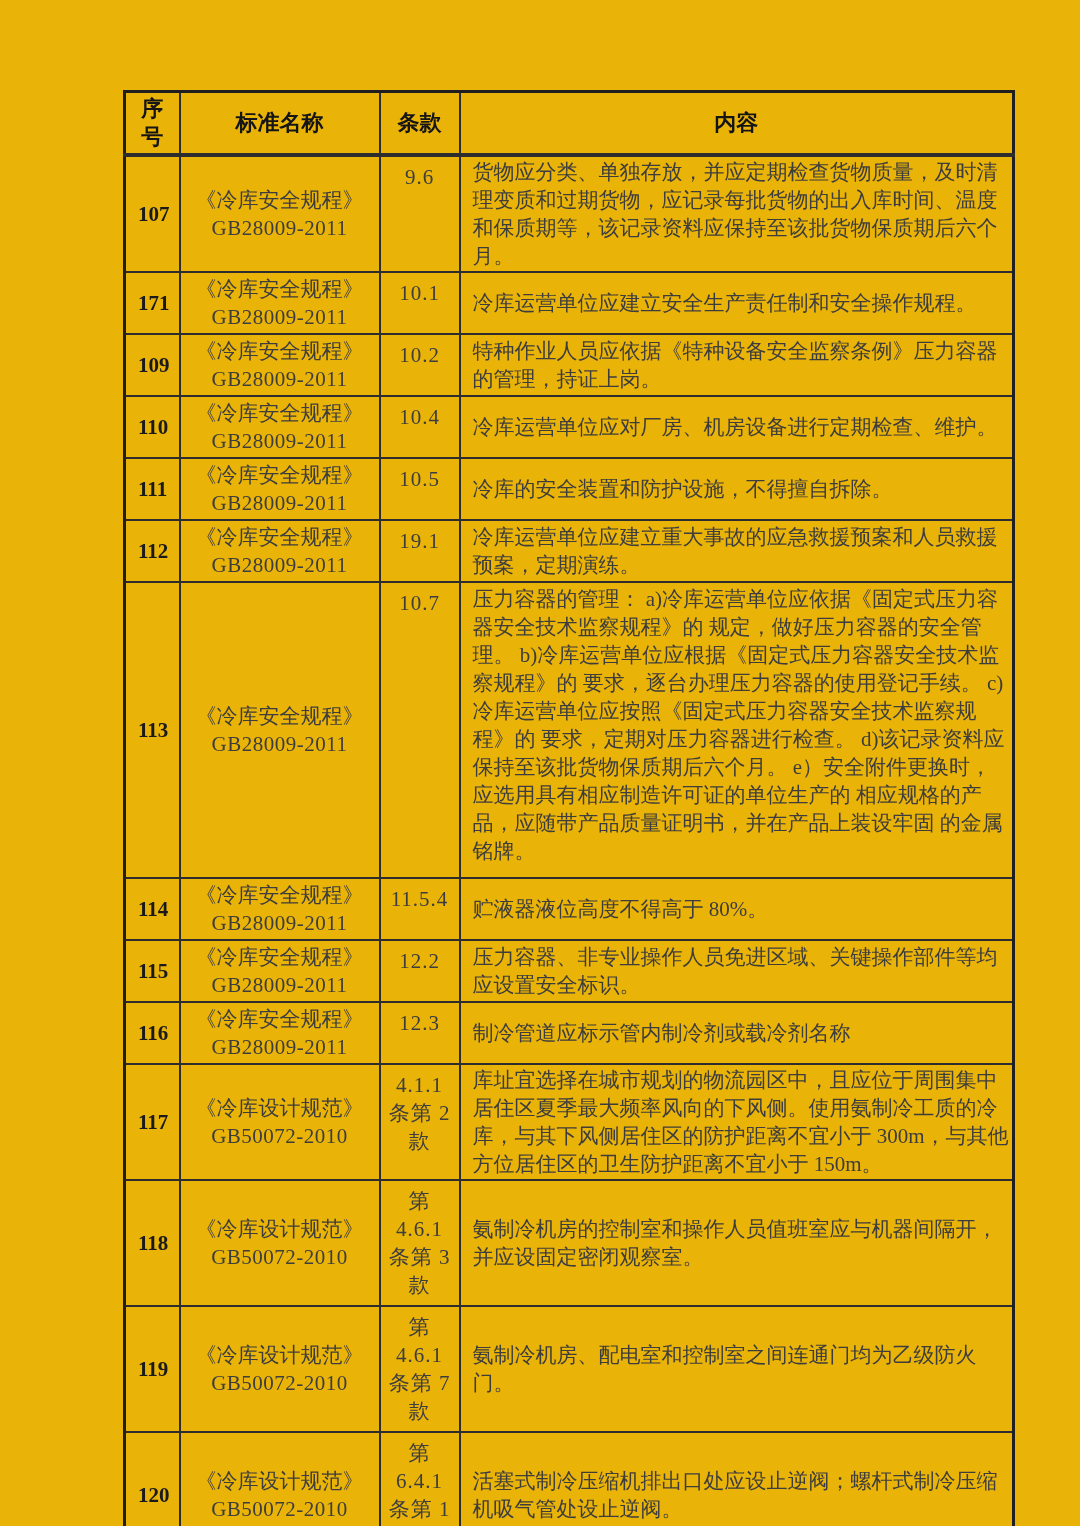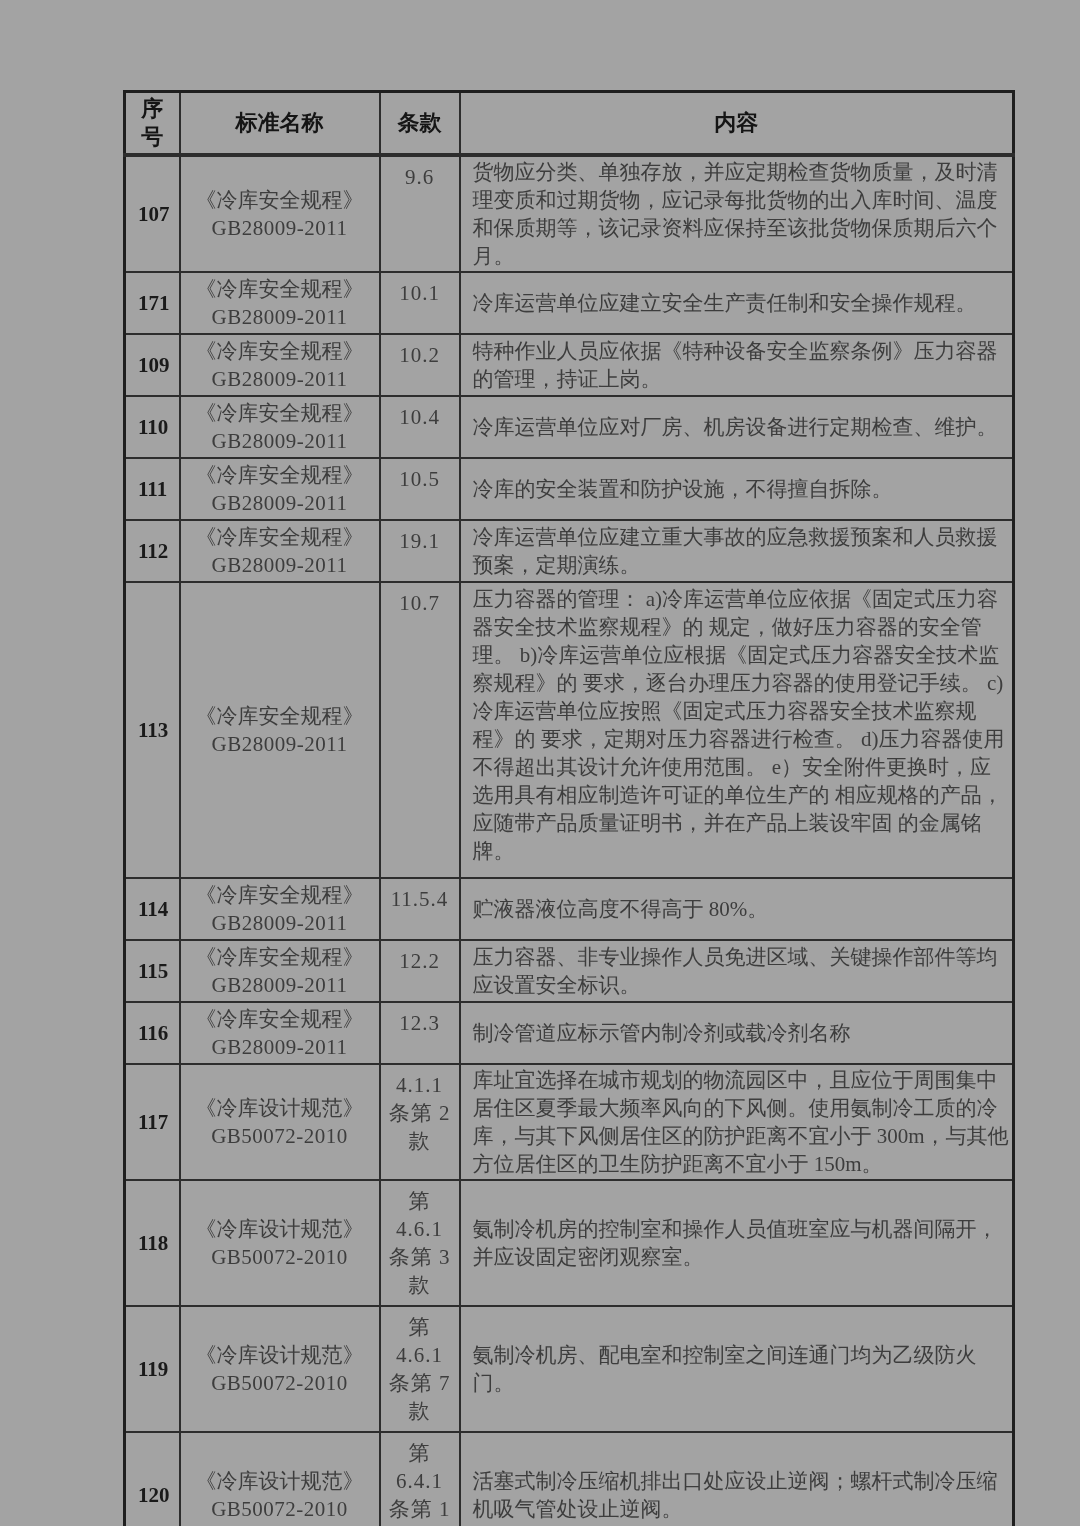--- a/index.html
+++ b/index.html
@@ -8,21 +8,21 @@
     width: 1080px;
     height: 1526px;
     position: relative;
     font-family: "Liberation Serif", "DejaVu Serif", serif;
     color: #3d3d3d;
   }
   .page {
     position: absolute;
     left: 0; top: 0;
     width: 1080px; height: 1526px;
-    background: #a3a3a3;
+    background: #eab308;
     overflow: hidden;
   }
   table.standards {
     position: absolute;
     left: 123px;
     top: 90px;
     width: 889px;
     border-collapse: collapse;
     table-layout: fixed;
     border: 3px solid #1f1f1f;
@@ -159,21 +159,21 @@
           <td class="cell-clause">19.1</td>
           <td class="cell-content">冷库运营单位应建立重大事故的应急救援预案和人员救援预案，定期演练。</td>
         </tr>
         <tr class="row-tall">
           <td class="cell-no">113</td>
           <td class="cell-standard">
             <span class="std-name">《冷库安全规程》</span>
             <span class="std-code">GB28009-2011</span>
           </td>
           <td class="cell-clause">10.7</td>
-          <td class="cell-content">压力容器的管理： a)冷库运营单位应依据《固定式压力容器安全技术监察规程》的 规定，做好压力容器的安全管理。 b)冷库运营单位应根据《固定式压力容器安全技术监察规程》的 要求，逐台办理压力容器的使用登记手续。 c)冷库运营单位应按照《固定式压力容器安全技术监察规程》的 要求，定期对压力容器进行检查。 d)压力容器使用不得超出其设计允许使用范围。 e）安全附件更换时，应选用具有相应制造许可证的单位生产的 相应规格的产品，应随带产品质量证明书，并在产品上装设牢固 的金属铭牌。</td>
+          <td class="cell-content">压力容器的管理： a)冷库运营单位应依据《固定式压力容器安全技术监察规程》的 规定，做好压力容器的安全管理。 b)冷库运营单位应根据《固定式压力容器安全技术监察规程》的 要求，逐台办理压力容器的使用登记手续。 c)冷库运营单位应按照《固定式压力容器安全技术监察规程》的 要求，定期对压力容器进行检查。 d)该记录资料应保持至该批货物保质期后六个月。 e）安全附件更换时，应选用具有相应制造许可证的单位生产的 相应规格的产品，应随带产品质量证明书，并在产品上装设牢固 的金属铭牌。</td>
         </tr>
         <tr class="row-default">
           <td class="cell-no">114</td>
           <td class="cell-standard">
             <span class="std-name">《冷库安全规程》</span>
             <span class="std-code">GB28009-2011</span>
           </td>
           <td class="cell-clause">11.5.4</td>
           <td class="cell-content">贮液器液位高度不得高于 80%。</td>
         </tr>

